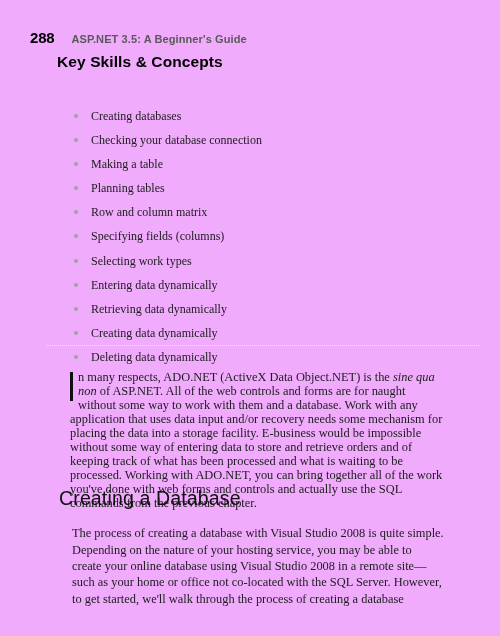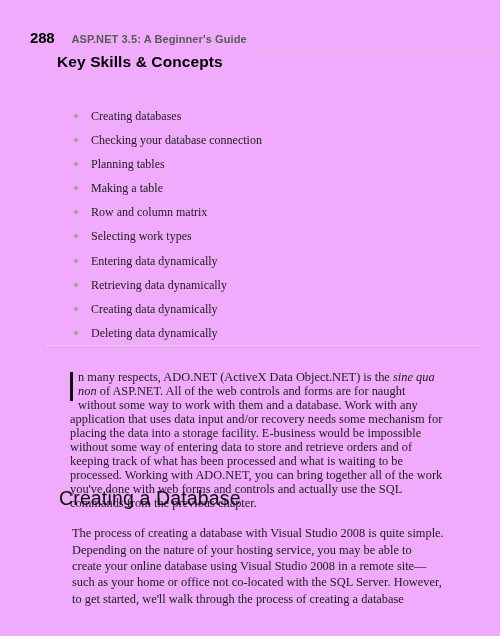--- a/index.html
+++ b/index.html
@@ -155,23 +155,24 @@
     <span class="folio">288</span>
     <span class="book-title">ASP.NET 3.5: A Beginner's Guide</span>
     <span class="head-rule"></span>
   </div>
 
   <div class="skills-heading">Key Skills &amp; Concepts</div>
 
   <ul class="skills-list">
     <li><span class="bullet"></span><span>Creating databases</span></li>
     <li><span class="bullet"></span><span>Checking your database connection</span></li>
+    <li><span class="bullet"></span><span>Making a table</span></li>
     <li><span class="bullet"></span><span>Planning tables</span></li>
-    <li><span class="bullet"></span><span>Making a table</span></li>
     <li><span class="bullet"></span><span>Row and column matrix</span></li>
+    <li><span class="bullet"></span><span>Specifying fields (columns)</span></li>
     <li><span class="bullet"></span><span>Selecting work types</span></li>
     <li><span class="bullet"></span><span>Entering data dynamically</span></li>
     <li><span class="bullet"></span><span>Retrieving data dynamically</span></li>
     <li><span class="bullet"></span><span>Creating data dynamically</span></li>
     <li><span class="bullet"></span><span>Deleting data dynamically</span></li>
   </ul>
 
   <div class="section-rule"></div>
 
   <p class="intro">

